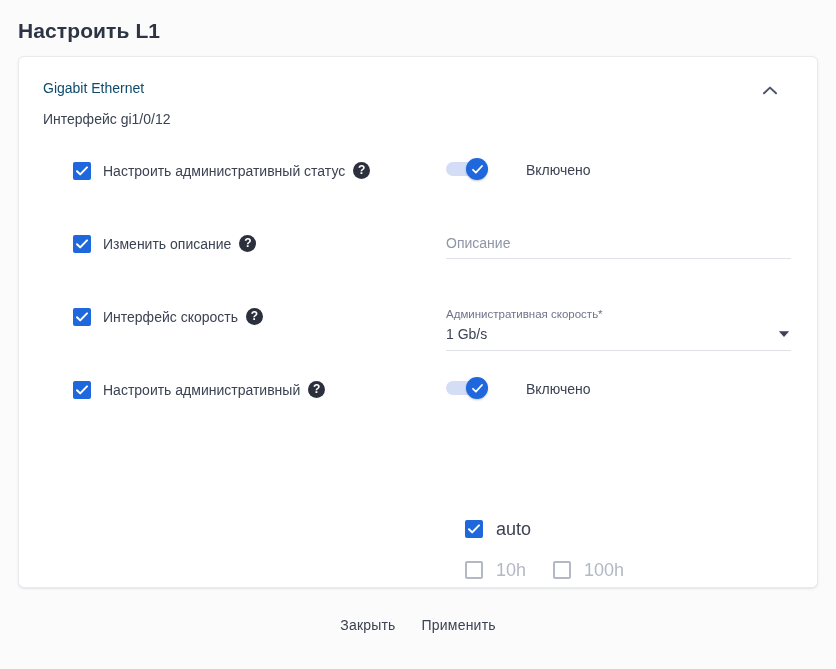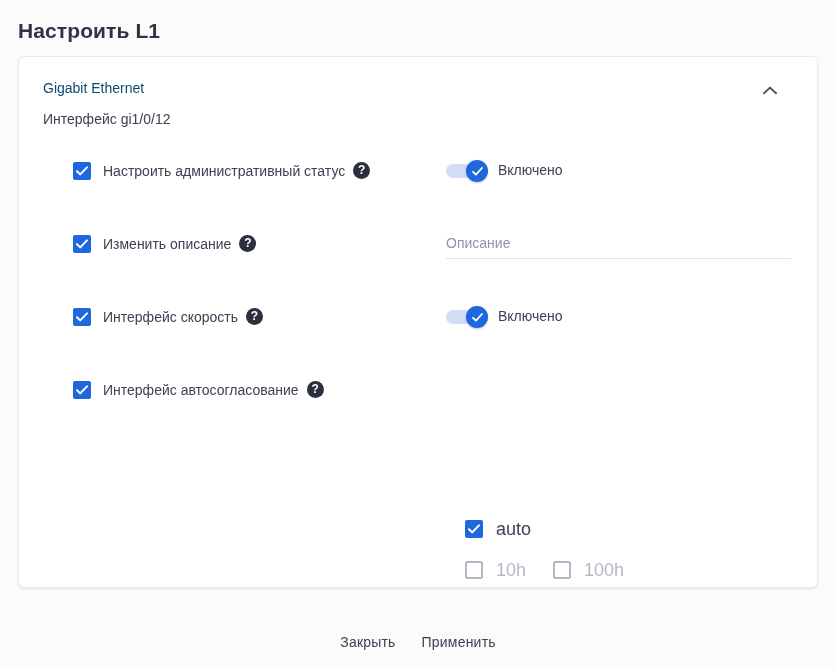--- a/index.html
+++ b/index.html
@@ -137,21 +137,21 @@
     display: inline-block;
     margin-left: 8px;
     cursor: pointer;
     vertical-align: middle;
     flex: 0 0 auto;
   }
 
   .cb-line { display: flex; align-items: center; padding-left: 30px; }
 
   
-  .toggle-line { display: flex; align-items: flex-end; }
+  .toggle-line { display: flex; align-items: flex-start; gap: 28px; }
   .toggle {
     position: relative;
     width: 42px;
     height: 16px;
     flex: 0 0 auto;
     cursor: pointer;
   }
   .toggle-track {
     position: absolute;
     left: 0; top: 1px;
@@ -233,21 +233,21 @@
     align-items: center;
     width: 88px;
     flex: 0 0 auto;
   }
   .speed-cell .cb-label { margin-left: 13px; font-size: 18px; }
 
   
   .footer {
     position: absolute;
     left: 0;
-    top: 625px;
+    top: 608px;
     width: 836px;
     display: flex;
     justify-content: center;
     align-items: center;
   }
   .footer-btn {
     background: transparent;
     border: 0;
     font-family: "Liberation Sans", sans-serif;
     font-size: 14px;
@@ -316,21 +316,21 @@
       </div>
     </div>
 
     <div class="opt-row r4">
       <div class="cb-line">
         <span class="cb">
           <svg width="12" height="10" viewBox="0 0 12 10">
               <path d="M1 5.2 4.2 8.4 11 1.4" fill="none" stroke="#ffffff" stroke-width="2" stroke-linecap="round" stroke-linejoin="round"></path>
             </svg>
         </span>
-        <span class="cb-label">Интерфейс автосогласование</span>
+        <span class="cb-label">Настроить административный</span>
         <span class="help">?</span>
       </div>
     </div>
 
   </div>
 
   <div class="col-right">
 
     <div class="opt-row">
       <div class="toggle-line">
@@ -345,20 +345,33 @@
         <span class="toggle-text">Включено</span>
       </div>
     </div>
 
     <div class="opt-row">
       <div class="field">
         <input class="field-input" type="text" placeholder="Описание" style="">
       </div>
     </div>
 
+    <div class="opt-row">
+      <div class="select-wrap">
+        <div class="select-caption">Административная скорость*</div>
+        <div class="select-box">
+          <span class="select-value">1 Gb/s</span>
+          <span class="select-arrow">
+            <svg width="12" height="8" viewBox="0 0 12 8">
+                <path d="M0.8 1.2h10.4L6 7z" fill="#3b4252"></path>
+              </svg>
+          </span>
+        </div>
+      </div>
+    </div>
 
     <div class="opt-row r4">
       <div class="toggle-line">
         <span class="toggle">
           <span class="toggle-track"></span>
           <span class="toggle-knob">
             <svg width="11" height="9" viewBox="0 0 11 9">
                 <path d="M1 4.8 3.9 7.7 10 1" fill="none" stroke="#ffffff" stroke-width="1.8" stroke-linecap="round" stroke-linejoin="round"></path>
               </svg>
           </span>

